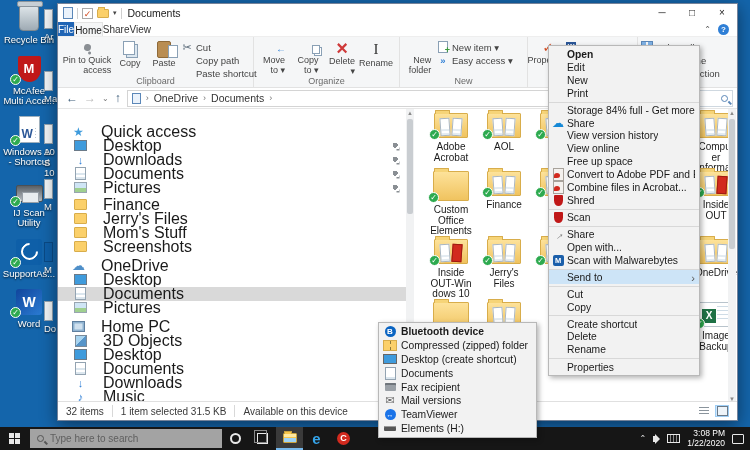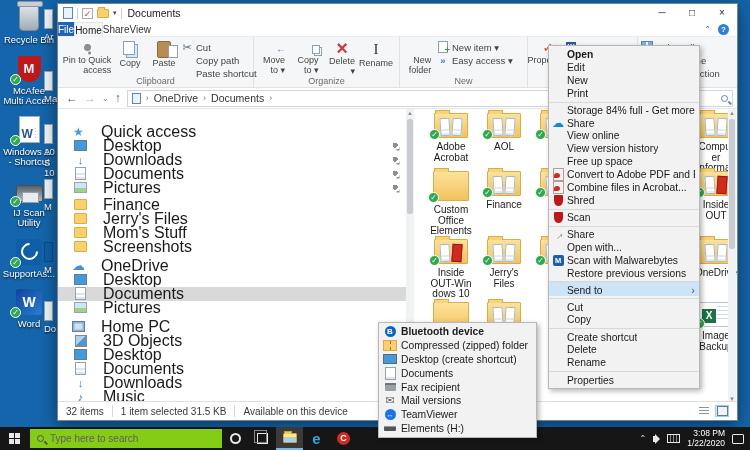--- a/index.html
+++ b/index.html
@@ -193,21 +193,21 @@
   .sendto { left:378px; top:322px; width:159px; z-index:60; }
   .st-item { display:flex; align-items:center; height:13.8px; font-size:10.3px; color:#1a1a1a; }
   .st-item.bold { font-weight:bold; }
   .st-gut { width:22px; flex:none; display:flex; align-items:center; justify-content:center; }
 
   
   .taskbar { position:absolute; left:0; top:427px; width:750px; height:23px; background:#161616; z-index:30; display:flex; align-items:center; }
   .tb-start { width:30px; height:23px; display:flex; align-items:center; justify-content:center; }
   .win-logo { width:12px; height:12px; display:grid; grid-template-columns:5px 5px; grid-template-rows:5px 5px; gap:1px; }
   .win-logo span { background:#e8e8e8; }
-  .tb-search { width:192px; height:19px; background:#84cc16; display:flex; align-items:center; gap:6px; padding:0 7px; }
+  .tb-search { width:192px; height:19px; background:#a3a3a3; display:flex; align-items:center; gap:6px; padding:0 7px; }
   .tb-search .lens { border-color:#555; }
   .tb-search .lens::after { background:#555; }
   .tb-search input { border:none; outline:none; font-size:10px; color:#444; width:140px; font-family:inherit; background:transparent; }
   .tb-search input::placeholder { color:#5f5f5f; }
   .tb-btn { width:27px; height:23px; display:flex; align-items:center; justify-content:center; position:relative; }
   .tb-btn.active { background:#3a3a3a; border-bottom:2px solid #76b9ed; }
   .ico-cortana { width:11px; height:11px; border:2px solid #e8e8e8; border-radius:50%; }
   .ico-taskview { width:11px; height:11px; border:1.5px solid #e8e8e8; }
   .ico-taskview::after { content:""; position:absolute; width:11px; height:11px; border:1.5px solid #8a8a8a; margin:-4px 0 0 -4px; }
   .ico-explorer { width:14px; height:10px; background:linear-gradient(180deg,#ffe9a0 40%,#f7c64c 40%); border:1px solid #caa23c; border-radius:1px; position:relative; }
@@ -742,26 +742,26 @@
     <span class="cm-label">Storage 84% full - Get more</span>
 
   </div>
     <div class="cm-item">
     <span class="cm-gut mi icon-slot mi-cloud"></span>
     <span class="cm-label">Share</span>
 
   </div>
     <div class="cm-item">
     <span class="cm-gut mi icon-slot"></span>
+    <span class="cm-label">View version history</span>
+
+  </div>
+    <div class="cm-item">
+    <span class="cm-gut mi icon-slot"></span>
     <span class="cm-label">View online</span>
-
-  </div>
-    <div class="cm-item">
-    <span class="cm-gut mi icon-slot"></span>
-    <span class="cm-label">View version history</span>
 
   </div>
     <div class="cm-item">
     <span class="cm-gut mi icon-slot"></span>
     <span class="cm-label">Free up space</span>
 
   </div>
     <div class="cm-item">
     <span class="cm-gut mi icon-slot mi-pdf"></span>
     <span class="cm-label">Convert to Adobe PDF and EMail</span>
@@ -788,25 +788,20 @@
 
   </div>
     <div class="cm-item">
     <span class="cm-gut mi icon-slot"></span>
     <span class="cm-label">Open with...</span>
 
   </div>
     <div class="cm-item">
     <span class="cm-gut mi icon-slot mi-mb"></span>
     <span class="cm-label">Scan with Malwarebytes</span>
-
-  </div>
-    <div class="cm-item">
-    <span class="cm-gut mi icon-slot"></span>
-    <span class="cm-label">Restore previous versions</span>
 
   </div>
     <div class="cm-item selected sep-before has-sub">
     <span class="cm-gut mi icon-slot"></span>
     <span class="cm-label">Send to</span>
     <span class="cm-arrow"></span>
   </div>
     <div class="cm-item sep-before">
     <span class="cm-gut mi icon-slot"></span>
     <span class="cm-label">Cut</span>

